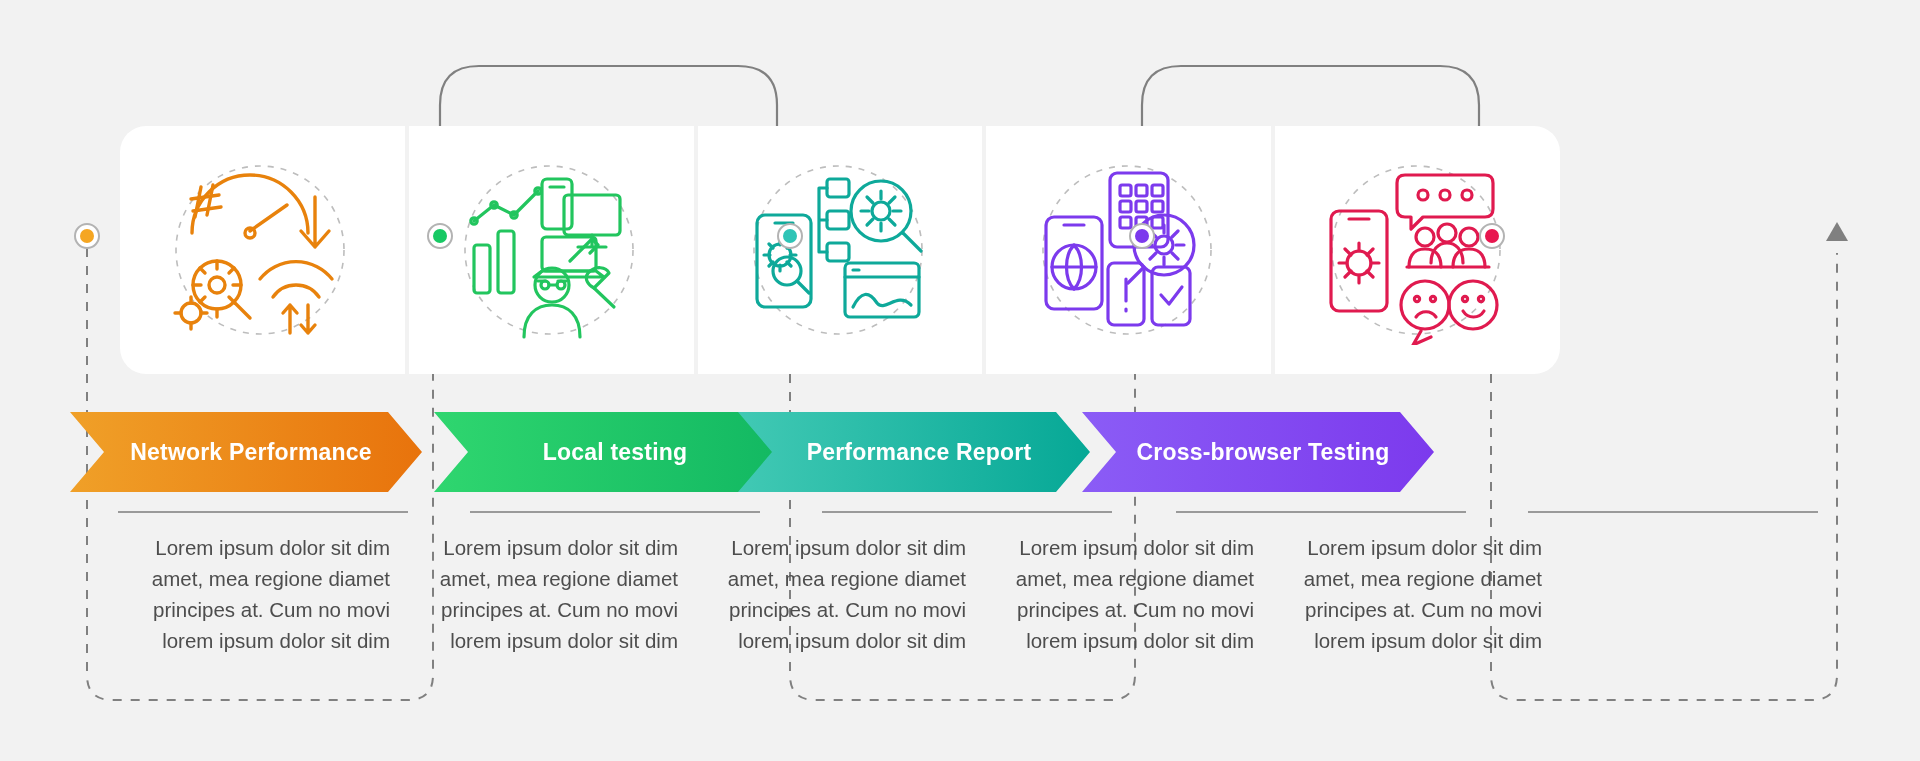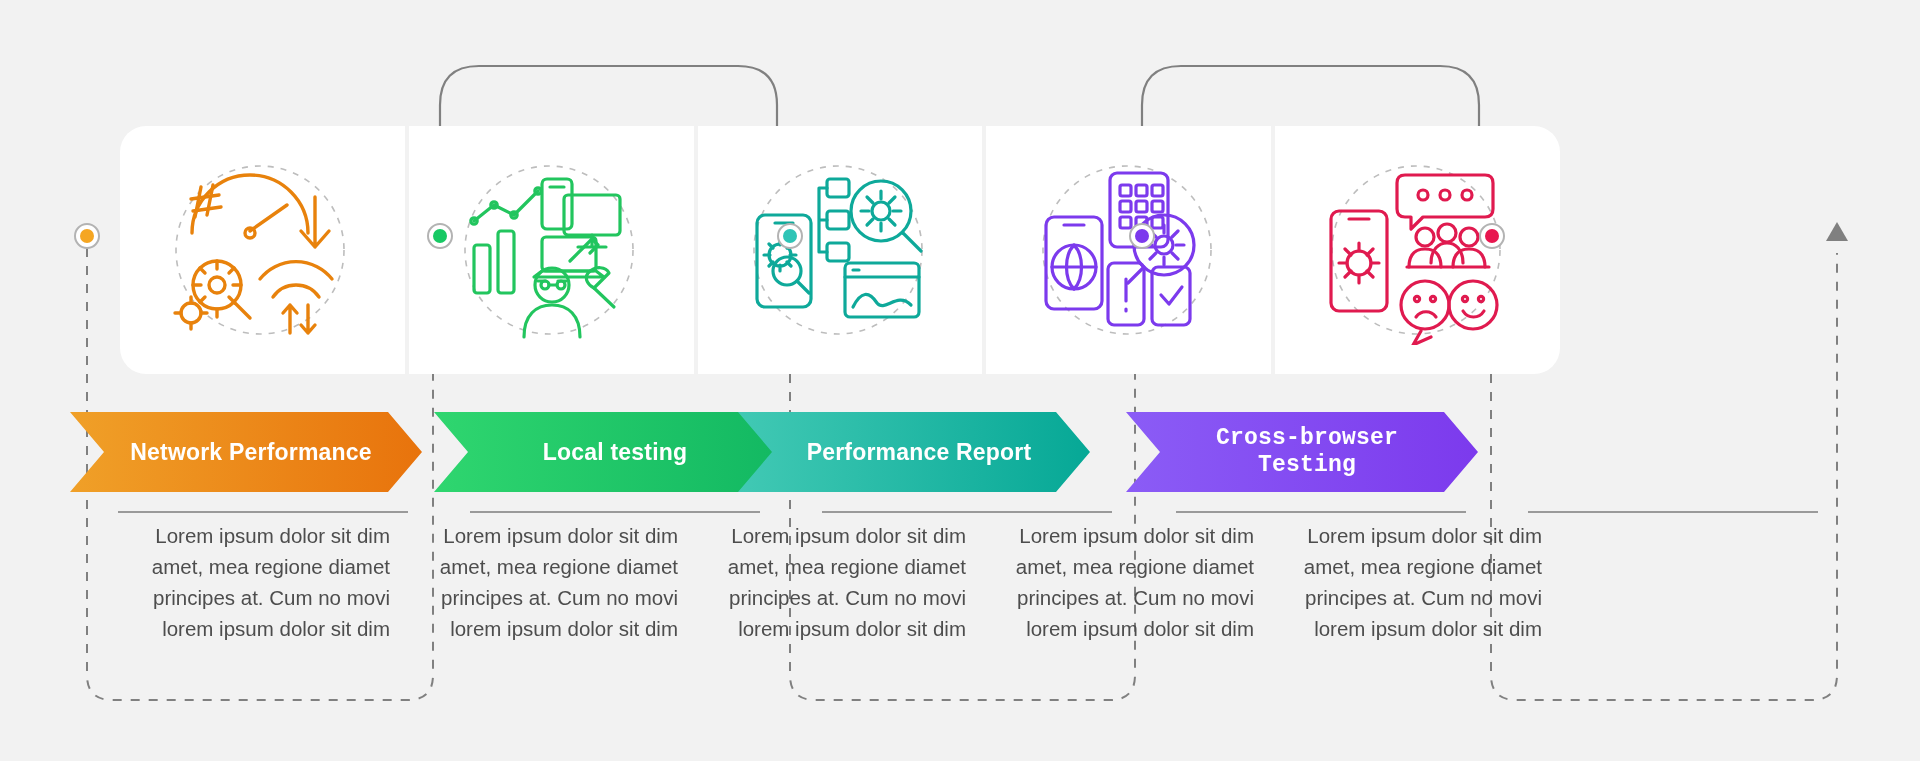--- a/index.html
+++ b/index.html
@@ -87,21 +87,21 @@
     font-size: 23px;
     line-height: 27px;
     text-align: center;
     letter-spacing: .2px;
   }
 
   
   .bodies {
     position: absolute;
     left: 120px;
-    top: 520px;
+    top: 532px;
     width: 1440px;
     height: 140px;
     display: flex;
   }
   .body-col {
     flex: 1 1 0;
     padding: 0 18px;
     box-sizing: border-box;
   }
   .body-col p {
@@ -362,21 +362,21 @@
   <div class="chevrons">
     <div class="chev" style="left:0px; width:352px; background:linear-gradient(90deg,#f0a028,#e8730c);">
       <span>Network Performance</span>
     </div>
     <div class="chev" style="left:364px; width:352px; background:linear-gradient(90deg,#2fd66f,#12b862);">
       <span>Local testing</span>
     </div>
     <div class="chev" style="left:668px; width:352px; background:linear-gradient(90deg,#41c9b4,#06a896);">
       <span>Performance Report</span>
     </div>
-    <div class="chev" style="left:1056px; width:352px; background:linear-gradient(90deg,#8b5cf6,#7c3aed);font-family:Liberation Mono, monospace;">
+    <div class="chev" style="left:1012px; width:352px; background:linear-gradient(90deg,#8b5cf6,#7c3aed);">
       <span>Cross-browser Testing</span>
     </div>
   </div>
 
   <div class="bodies">
     <div class="body-col align-right">
       <p>Lorem ipsum dolor sit dim amet, mea regione diamet principes at. Cum no movi lorem ipsum dolor sit dim</p>
     </div>
     <div class="body-col align-right">
       <p>Lorem ipsum dolor sit dim amet, mea regione diamet principes at. Cum no movi lorem ipsum dolor sit dim</p>

